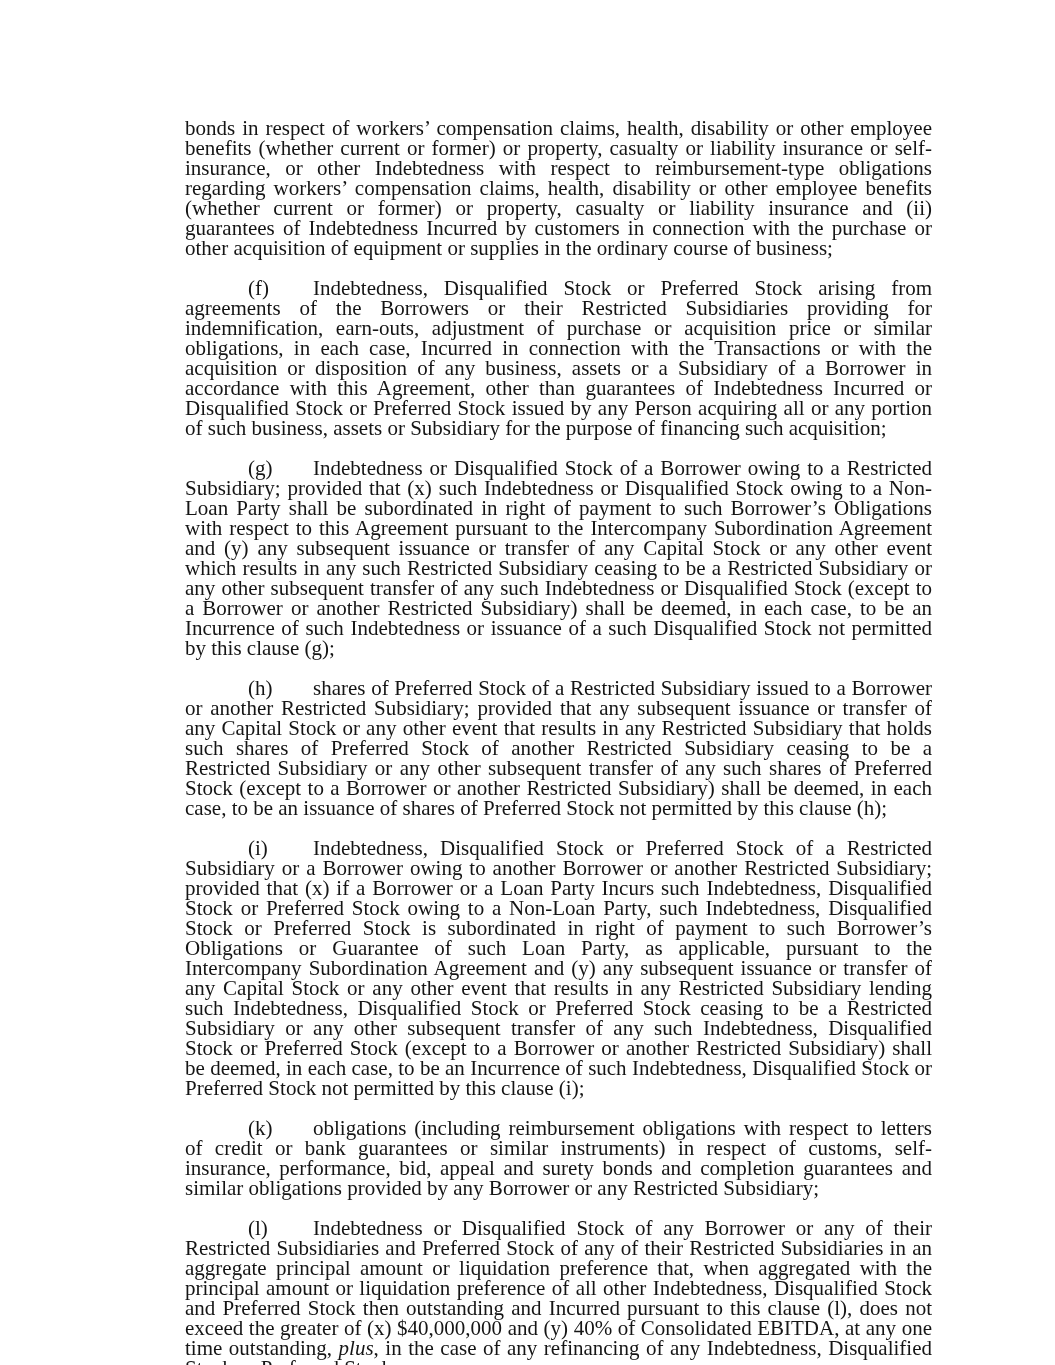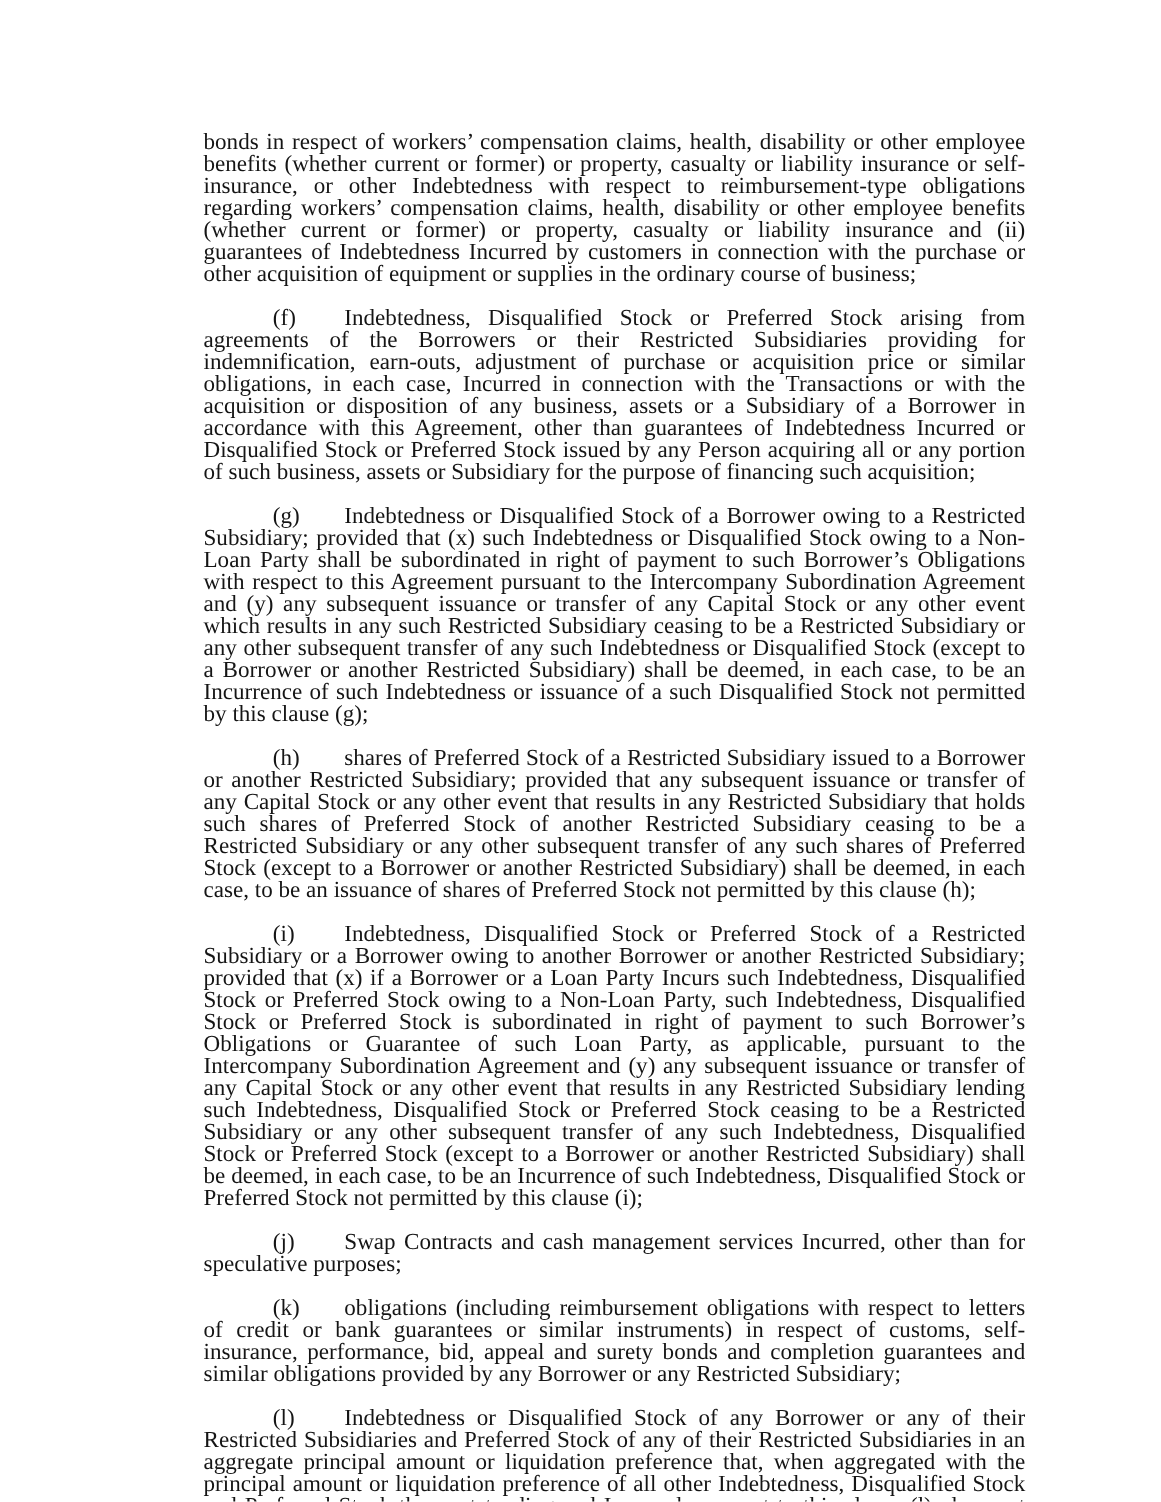--- a/index.html
+++ b/index.html
@@ -53,17 +53,16 @@
 </head>
 <body>
 
 <div class="page">
   <div class="doc-body" style="color: rgb(21, 21, 21);">
       <p class="para"><span>bonds in respect of workers’ compensation claims, health, disability or other employee benefits (whether current or former) or property, casualty or liability insurance or self-insurance, or other Indebtedness with respect to reimbursement-type obligations regarding workers’ compensation claims, health, disability or other employee benefits (whether current or former) or property, casualty or liability insurance and (ii) guarantees of Indebtedness Incurred by customers in connection with the purchase or other acquisition of equipment or supplies in the ordinary course of business;</span></p>
       <p class="para lettered"><span class="clause-label">(f)</span><span>Indebtedness, Disqualified Stock or Preferred Stock arising from agreements of the Borrowers or their Restricted Subsidiaries providing for indemnification, earn-outs, adjustment of purchase or acquisition price or similar obligations, in each case, Incurred in connection with the Transactions or with the acquisition or disposition of any business, assets or a Subsidiary of a Borrower in accordance with this Agreement, other than guarantees of Indebtedness Incurred or Disqualified Stock or Preferred Stock issued by any Person acquiring all or any portion of such business, assets or Subsidiary for the purpose of financing such acquisition;</span></p>
       <p class="para lettered"><span class="clause-label">(g)</span><span>Indebtedness or Disqualified Stock of a Borrower owing to a Restricted Subsidiary; </span><span class="u">provided</span><span> that (x) such Indebtedness or Disqualified Stock owing to a Non-Loan Party shall be subordinated in right of payment to such Borrower’s Obligations with respect to this Agreement pursuant to the Intercompany Subordination Agreement and (y) any subsequent issuance or transfer of any Capital Stock or any other event which results in any such Restricted Subsidiary ceasing to be a Restricted Subsidiary or any other subsequent transfer of any such Indebtedness or Disqualified Stock (except to a Borrower or another Restricted Subsidiary) shall be deemed, in each case, to be an Incurrence of such Indebtedness or issuance of a such Disqualified Stock not permitted by this clause (g);</span></p>
       <p class="para lettered"><span class="clause-label">(h)</span><span>shares of Preferred Stock of a Restricted Subsidiary issued to a Borrower or another Restricted Subsidiary; </span><span class="u">provided</span><span> that any subsequent issuance or transfer of any Capital Stock or any other event that results in any Restricted Subsidiary that holds such shares of Preferred Stock of another Restricted Subsidiary ceasing to be a Restricted Subsidiary or any other subsequent transfer of any such shares of Preferred Stock (except to a Borrower or another Restricted Subsidiary) shall be deemed, in each case, to be an issuance of shares of Preferred Stock not permitted by this clause (h);</span></p>
       <p class="para lettered"><span class="clause-label">(i)</span><span>Indebtedness, Disqualified Stock or Preferred Stock of a Restricted Subsidiary or a Borrower owing to another Borrower or another Restricted Subsidiary; </span><span class="u">provided</span><span> that (x) if a Borrower or a Loan Party Incurs such Indebtedness, Disqualified Stock or Preferred Stock owing to a Non-Loan Party, such Indebtedness, Disqualified Stock or Preferred Stock is subordinated in right of payment to such Borrower’s Obligations or Guarantee of such Loan Party, as applicable, pursuant to the Intercompany Subordination Agreement and (y) any subsequent issuance or transfer of any Capital Stock or any other event that results in any Restricted Subsidiary lending such Indebtedness, Disqualified Stock or Preferred Stock ceasing to be a Restricted Subsidiary or any other subsequent transfer of any such Indebtedness, Disqualified Stock or Preferred Stock (except to a Borrower or another Restricted Subsidiary) shall be deemed, in each case, to be an Incurrence of such Indebtedness, Disqualified Stock or Preferred Stock not permitted by this clause (i);</span></p>
-      <p class="para lettered"><span class="clause-label">(j)</span><span>Swap Contracts and cash management services Incurred, other than for speculative purposes;</span></p>
       <p class="para lettered"><span class="clause-label">(k)</span><span>obligations (including reimbursement obligations with respect to letters of credit or bank guarantees or similar instruments) in respect of customs, self-insurance, performance, bid, appeal and surety bonds and completion guarantees and similar obligations provided by any Borrower or any Restricted Subsidiary;</span></p>
       <p class="para lettered"><span class="clause-label">(l)</span><span>Indebtedness or Disqualified Stock of any Borrower or any of their Restricted Subsidiaries and Preferred Stock of any of their Restricted Subsidiaries in an aggregate principal amount or liquidation preference that, when aggregated with the principal amount or liquidation preference of all other Indebtedness, Disqualified Stock and Preferred Stock then outstanding and Incurred pursuant to this clause (l), does not exceed the greater of (x) $40,000,000 and (y) 40% of Consolidated EBITDA, at any one time outstanding, </span><span class="i">plus</span><span>, in the case of any refinancing of any Indebtedness, Disqualified Stock or Preferred Stock</span></p>
     </div>
 </div>
 
 </body></html>

